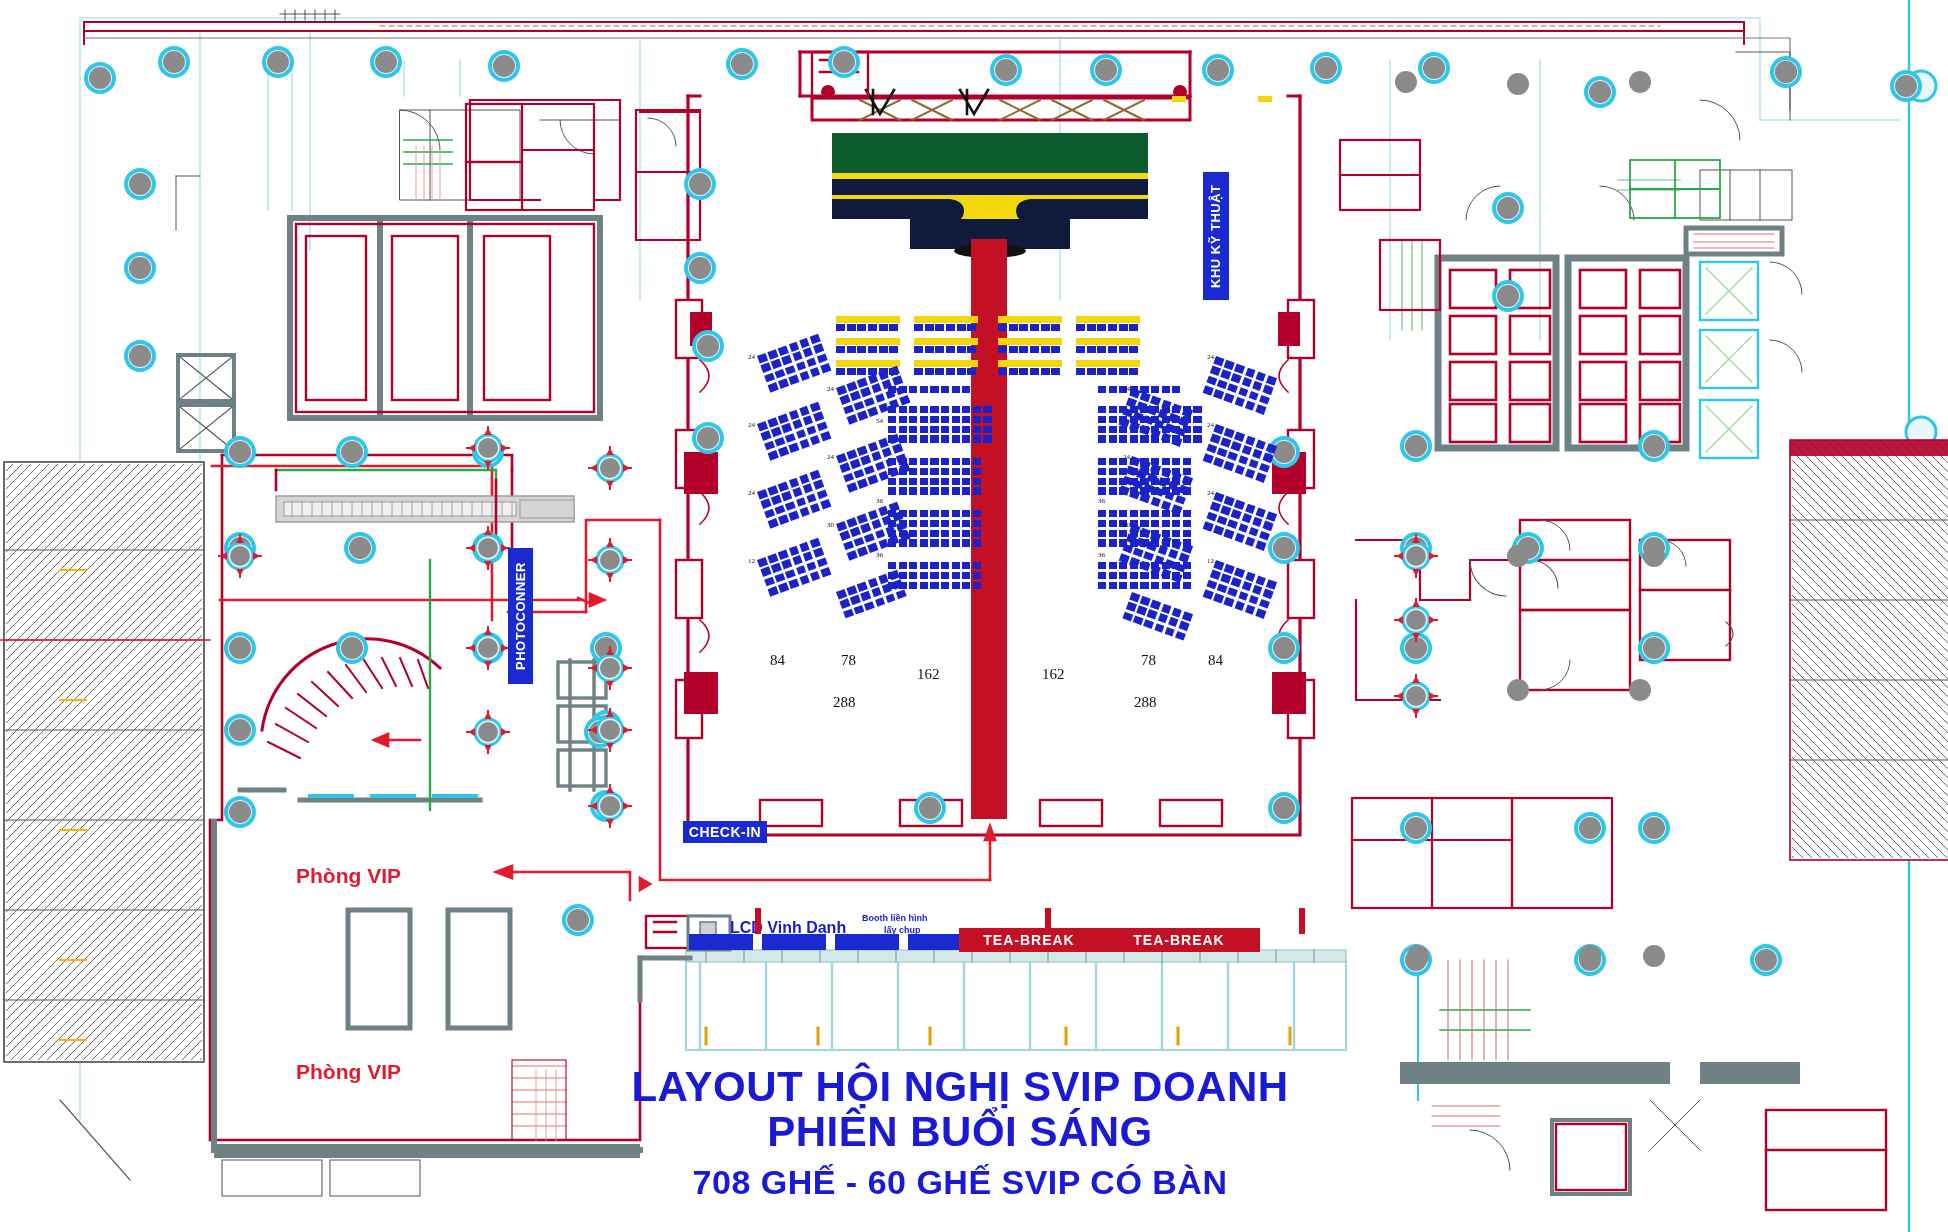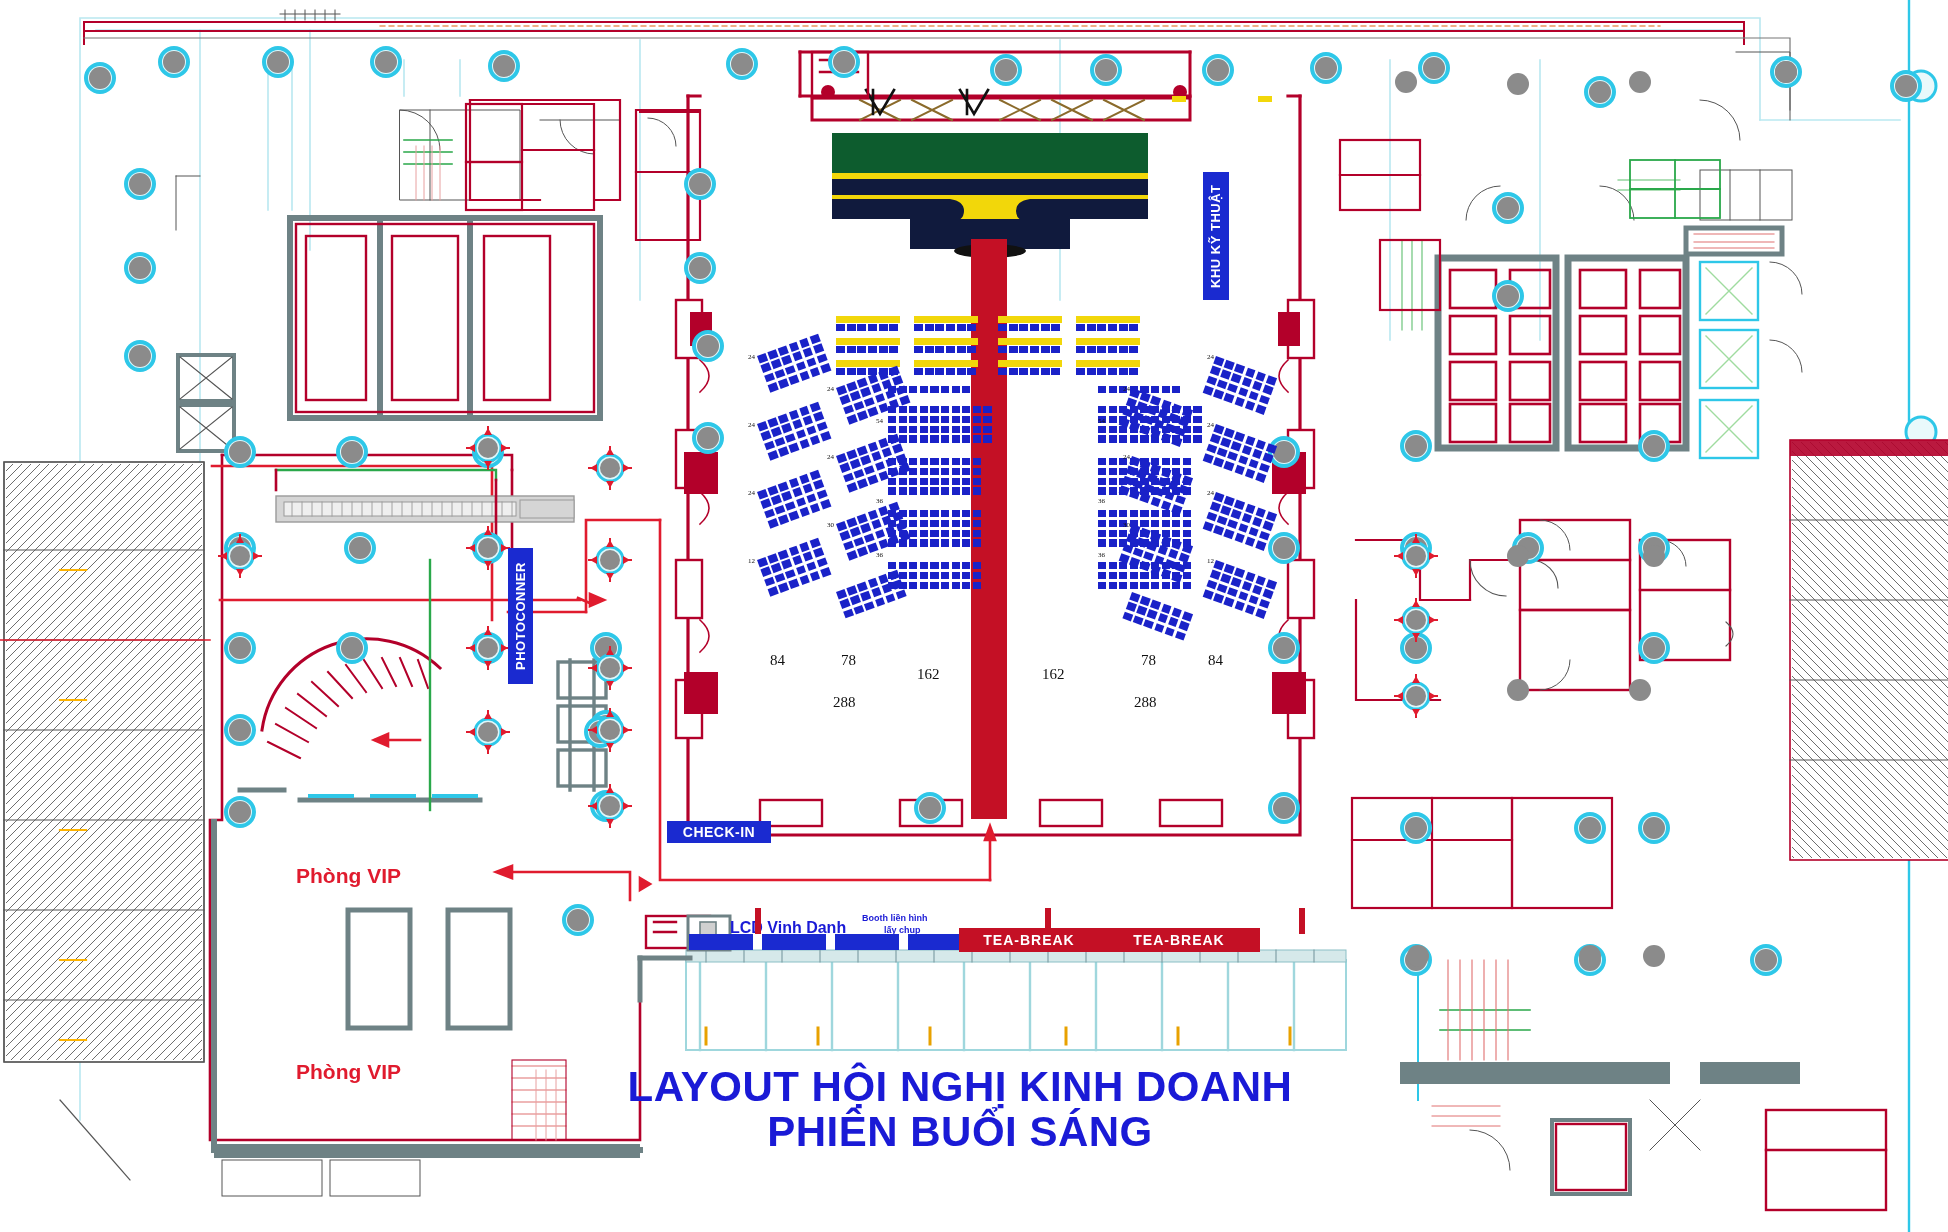--- a/index.html
+++ b/index.html
@@ -1530,21 +1530,21 @@
         <div class="seat" style="left: 44.8px; top: 31.2px; width: 8.6px; height: 7.6px;"></div>
         <div class="seat" style="left: 56px; top: 31.2px; width: 8.6px; height: 7.6px;"></div>
       </div>
       <div class="smnum" style="left: 1207px; top: 557px;">12</div>
     </div>
 
   <div class="vlabel" style="left:1203px;top:172px;width:26px;height:128px;font-size:13px;line-height:26px;">KHU KỸ THUẬT</div>
 
   <div class="vlabel" style="left:508px;top:548px;width:25px;height:136px;font-size:13px;line-height:25px;">PHOTOCONNER</div>
 
-  <div class="hlabel" style="left:667px;top:821px;width:104px;height:22px;font-size:14px;line-height:22px;">CHECK-IN</div>
+  <div class="hlabel" style="left:683px;top:821px;width:84px;height:22px;font-size:14px;line-height:22px;">CHECK-IN</div>
 
   <div class="lbl" style="left:730px;top:919px;font-size:16px;">LCD Vinh Danh</div>
 
   <div class="lbl" style="left:862px;top:913px;font-size:9px;">Booth liền hình</div>
   <div class="lbl" style="left:884px;top:925px;font-size:9px;">lấy chụp</div>
 
   <div class="abs" id="lcd-strip" style="left:689px;top:934px;width:580px;height:16px;">
       <div class="bluepanel" style="left: 0px; top: 0px; width: 64px; height: 16px;"></div>
       <div class="bluepanel" style="left: 73px; top: 0px; width: 64px; height: 16px;"></div>
       <div class="bluepanel" style="left: 146px; top: 0px; width: 64px; height: 16px;"></div>
@@ -1571,17 +1571,18 @@
   <div class="num" style="left:1134px;top:694px;">288</div>
 
   <div class="smnum" style="left:876px;top:417px;">54</div>
   <div class="smnum" style="left:1098px;top:417px;">54</div>
   <div class="smnum" style="left:876px;top:497px;">36</div>
   <div class="smnum" style="left:1098px;top:497px;">36</div>
   <div class="smnum" style="left:876px;top:551px;">36</div>
   <div class="smnum" style="left:1098px;top:551px;">36</div>
 
   <div id="title" style="left:560px;top:1065px;width:800px;">
-    <div class="l1">LAYOUT HỘI NGHỊ KINH DOANH</div>
+    <div class="l1">LAYOUT HỘI NGHỊ SVIP DOANH</div>
     <div class="l2">PHIÊN BUỔI SÁNG</div>
+    <div class="l3">708 GHẾ - 60 GHẾ SVIP CÓ BÀN</div>
   </div>
 
 </div>
 
 </body></html>

